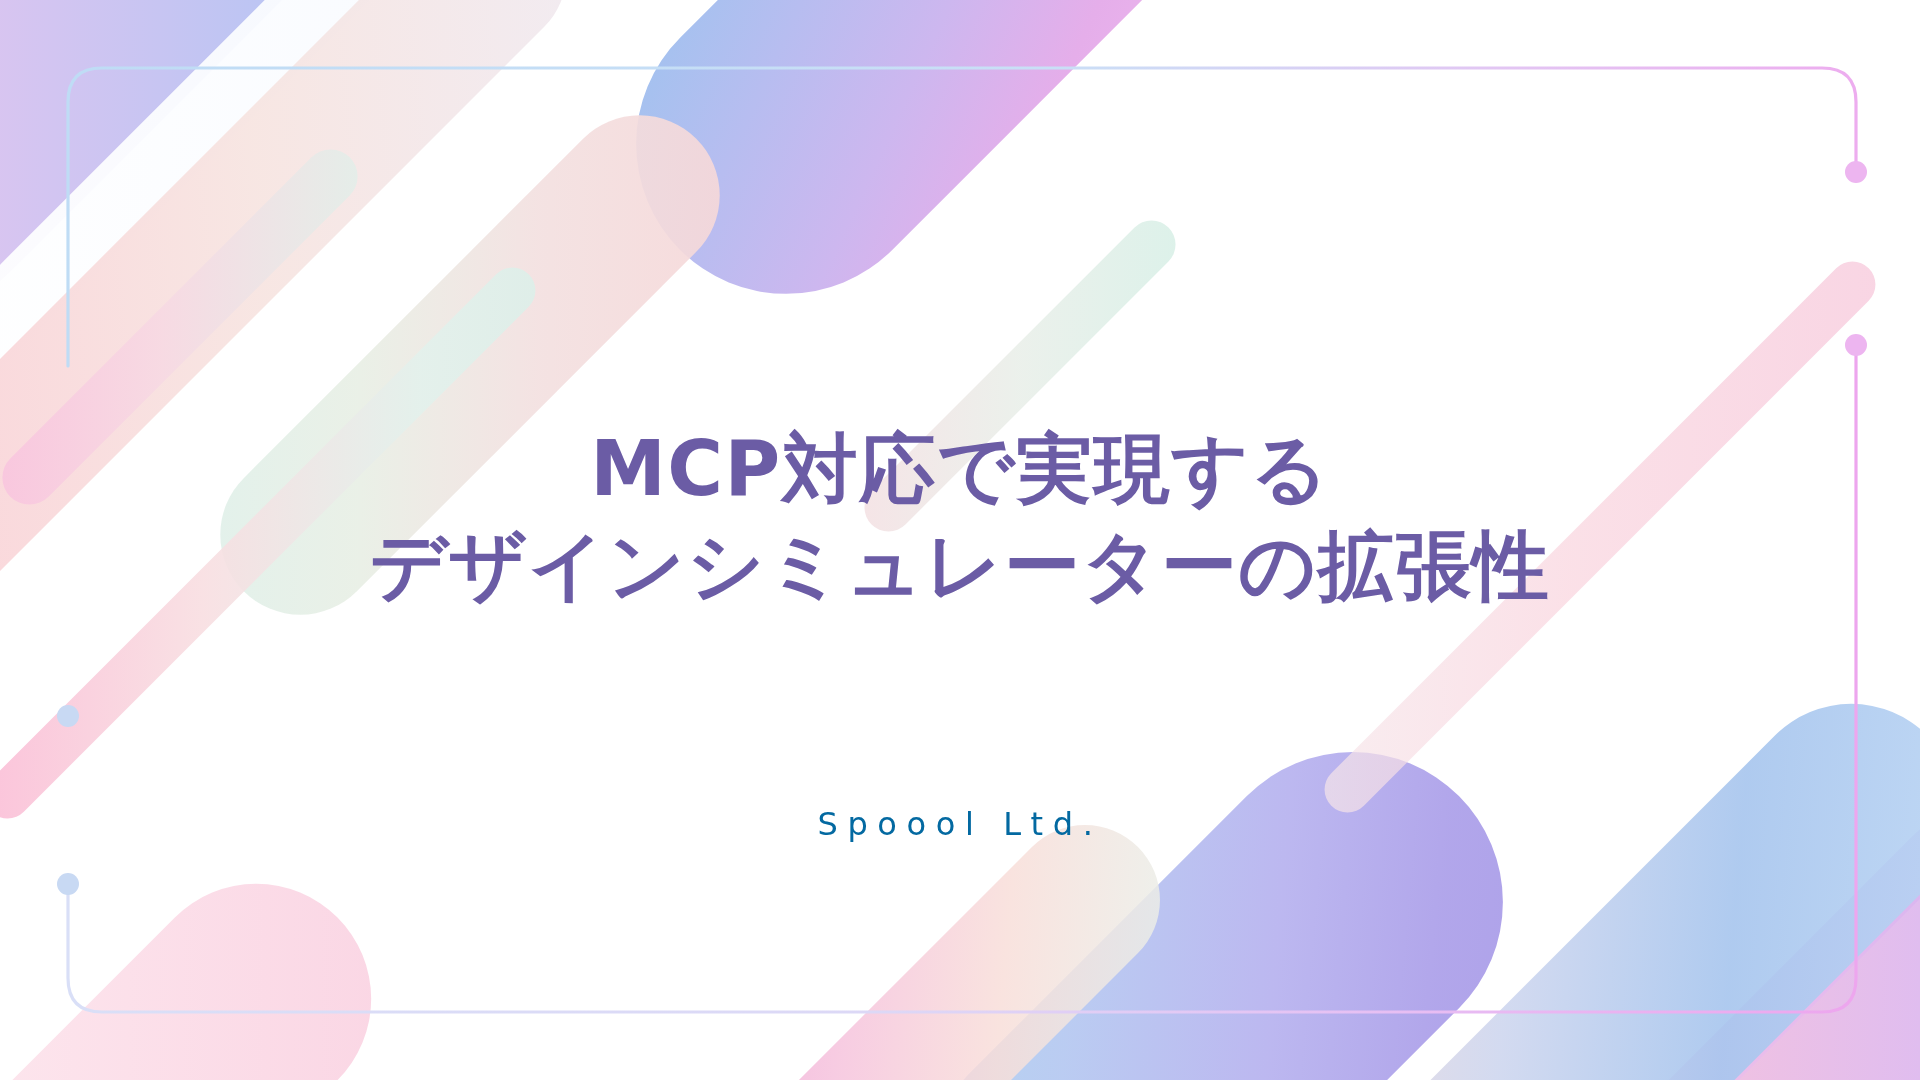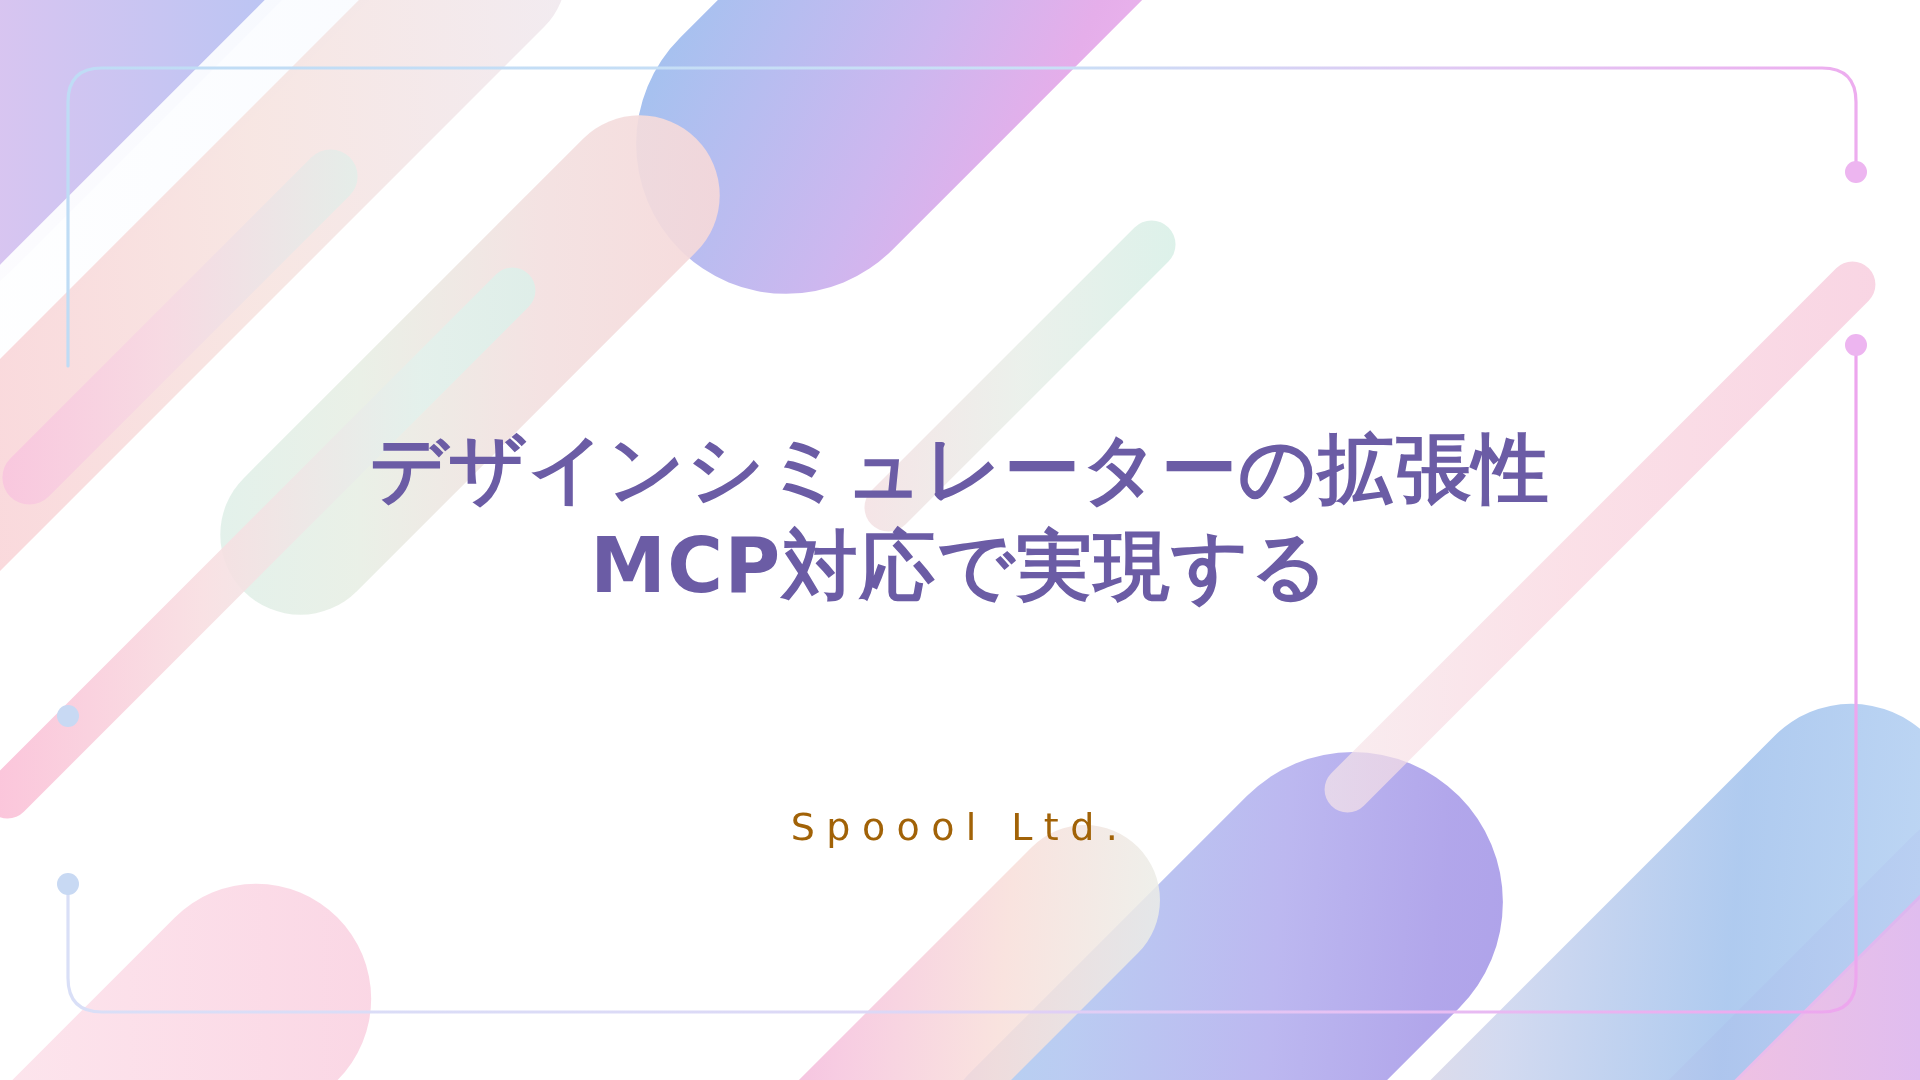--- a/index.html
+++ b/index.html
@@ -215,22 +215,22 @@
   }
   .subtitle-wrap {
     position: absolute;
     left: 0;
     right: 0;
     top: 805px;
     text-align: center;
   }
   .subtitle {
     margin: 0;
-    color: #a16207;
-    font-size: 38px;
+    color: #0369a1;
+    font-size: 32px;
     font-weight: 400;
     letter-spacing: 0.30em;
     font-family: "DejaVu Sans", "Liberation Sans", sans-serif;
   }
 </style>
 </head>
 <body>
 
 <div id="slide">
 
@@ -290,22 +290,22 @@
       <circle cx="1790" cy="279" r="11" fill="#EDB5F0"></circle>
       <circle cx="2" cy="650" r="11" fill="#C8D9F3"></circle>
       <circle cx="2" cy="818" r="11" fill="#C8D9F3"></circle>
     </svg>
   </div>
 
   <div class="content">
 
     <div class="title-wrap">
       <h1 class="title">
+        <span class="title-line">MCP対応で実現する</span>
         <span class="title-line">デザインシミュレーターの拡張性</span>
-        <span class="title-line">MCP対応で実現する</span>
       </h1>
     </div>
 
     <div class="subtitle-wrap">
       <p class="subtitle">Spoool Ltd.</p>
     </div>
 
   </div>
 </div>
 

